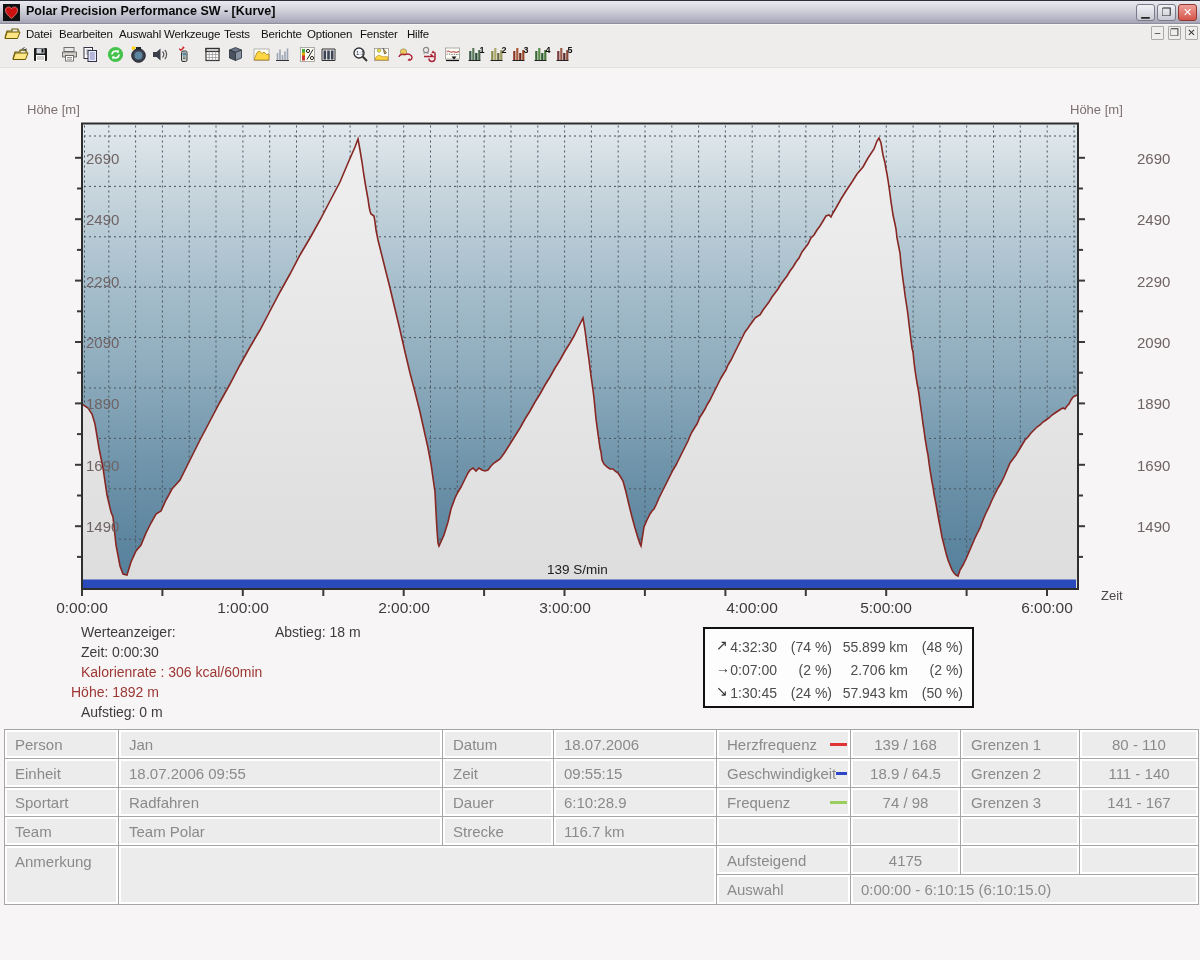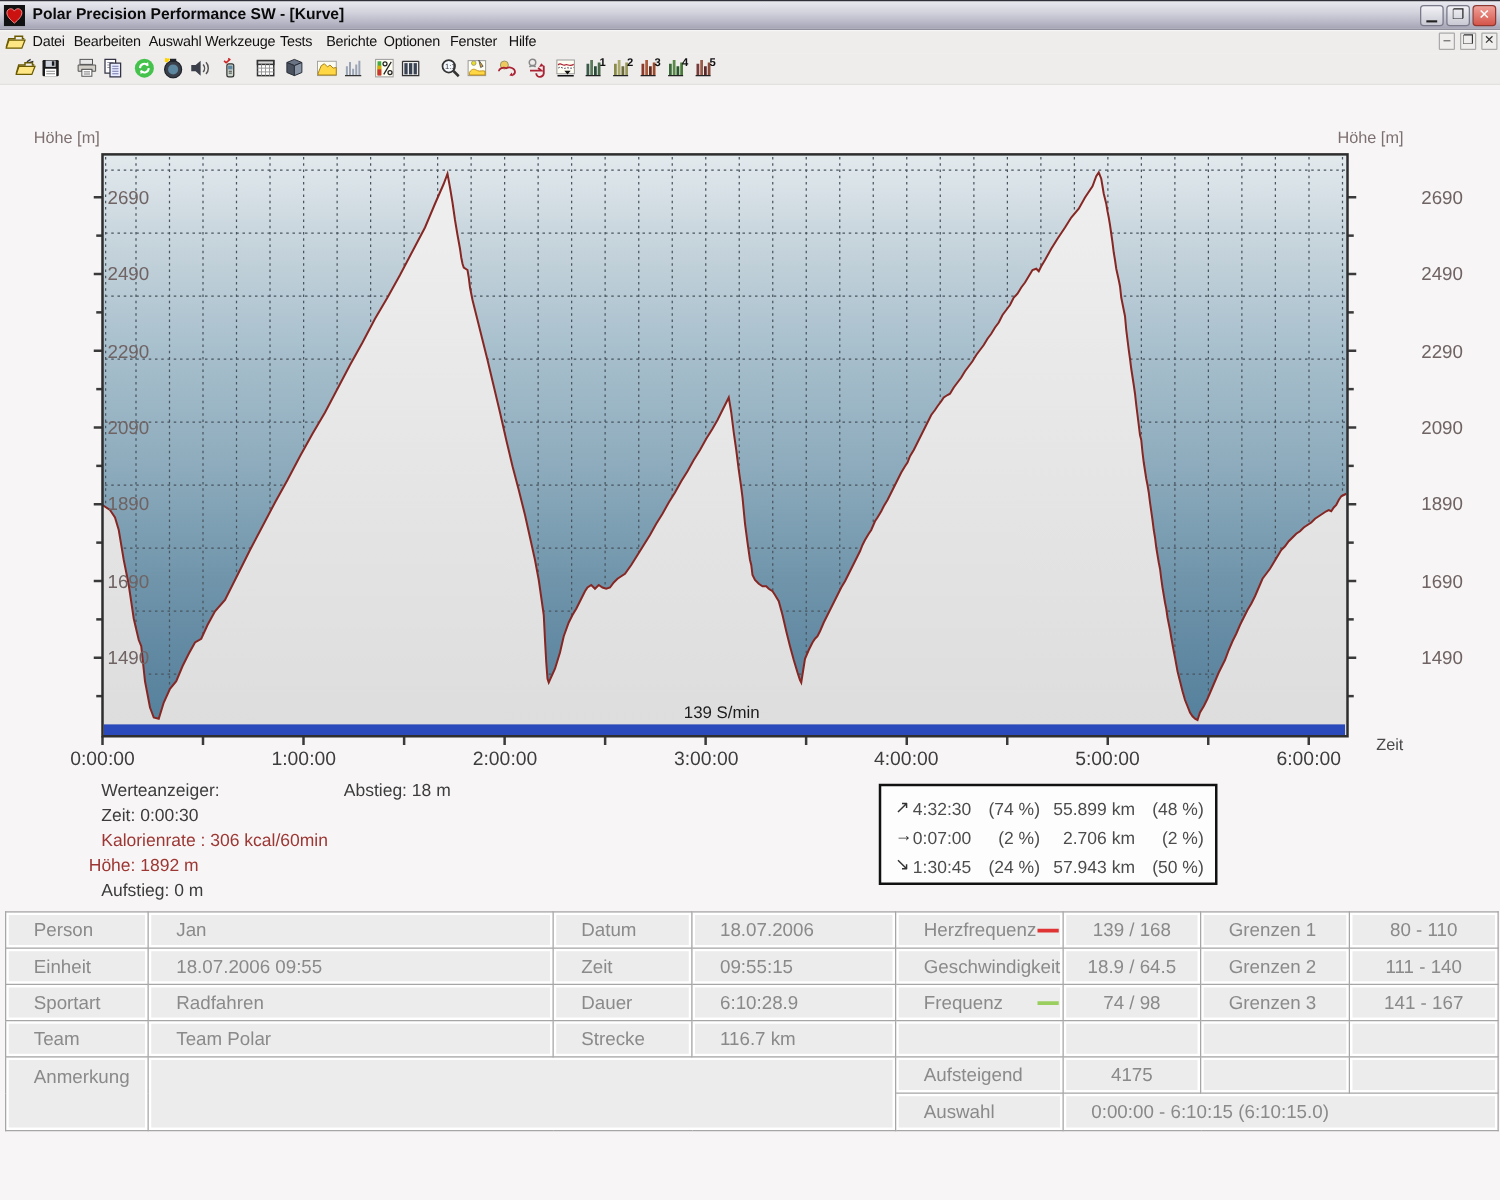--- a/index.html
+++ b/index.html
@@ -43,21 +43,21 @@
 #statbox { position:absolute; left:703px; top:627px; width:271px; height:81px;
   background:#fdfdfd; border:2px solid #111; }
 #statbox .row { position:absolute; left:0; width:100%; height:16px; font-size:14px; color:#4c4c4c; }
 #statbox .arr { position:absolute; left:11px; top:-2px; font-size:14px; color:#333; }
 .ra { position:absolute; text-align:right; white-space:nowrap; }
 
 
 #btable { position:absolute; left:4px; top:729px; width:1194px; border-collapse:collapse; table-layout:fixed; }
 #btable td { border:1px solid #a6a6a6; background:#fff; padding:2px; font-size:15px; color:#8a8a8a;
   height:29px; overflow:hidden; }
-#btable td > div { background:#ececec; width:100%; height:100%; display:flex; align-items:center; padding-left:20px; }
+#btable td > div { background:#ececec; width:100%; height:100%; display:flex; align-items:center; padding-left:8px; }
 #btable td.ctr > div { justify-content:center; padding-left:0; }
 .dash { display:inline-block; width:17px; height:3px; margin-left:auto; margin-right:1px; }
 </style></head>
 <body>
 
 <svg class="abs" style="left:0;top:0" width="1200" height="960">
   <defs>
     <linearGradient id="bg" x1="0" y1="0" x2="0" y2="1">
       <stop offset="0" stop-color="#e3eaee"></stop>
       <stop offset="0.12" stop-color="#ccd8df"></stop>
@@ -371,21 +371,21 @@
 <div class="ytl" style="top:395px">1890</div>
 <div class="ytr" style="top:395px">1890</div>
 <div class="ytl" style="top:457px">1690</div>
 <div class="ytr" style="top:457px">1690</div>
 <div class="ytl" style="top:518px">1490</div>
 <div class="ytr" style="top:518px">1490</div>
 <div class="xtl" style="left:42px">0:00:00</div>
 <div class="xtl" style="left:203px">1:00:00</div>
 <div class="xtl" style="left:364px">2:00:00</div>
 <div class="xtl" style="left:525px">3:00:00</div>
-<div class="xtl" style="left:685px">4:00:00</div>
+<div class="xtl" style="left:712px">4:00:00</div>
 <div class="xtl" style="left:846px">5:00:00</div>
 <div class="xtl" style="left:1007px">6:00:00</div>
 <div class="info" style="left:547px;top:562px;color:#1c1c1c;font-size:13.5px">139 S/min</div>
 
 <div class="info" style="left:81px;top:624px">Werteanzeiger:</div>
 <div class="info" style="left:81px;top:644px">Zeit: 0:00:30</div>
 <div class="info maroon" style="left:81px;top:664px">Kalorienrate : 306 kcal/60min</div>
 <div class="info maroon" style="left:71px;top:684px">Höhe: 1892 m</div>
 <div class="info" style="left:81px;top:704px">Aufstieg: 0 m</div>
 <div class="info" style="left:275px;top:624px">Abstieg: 18 m</div>

